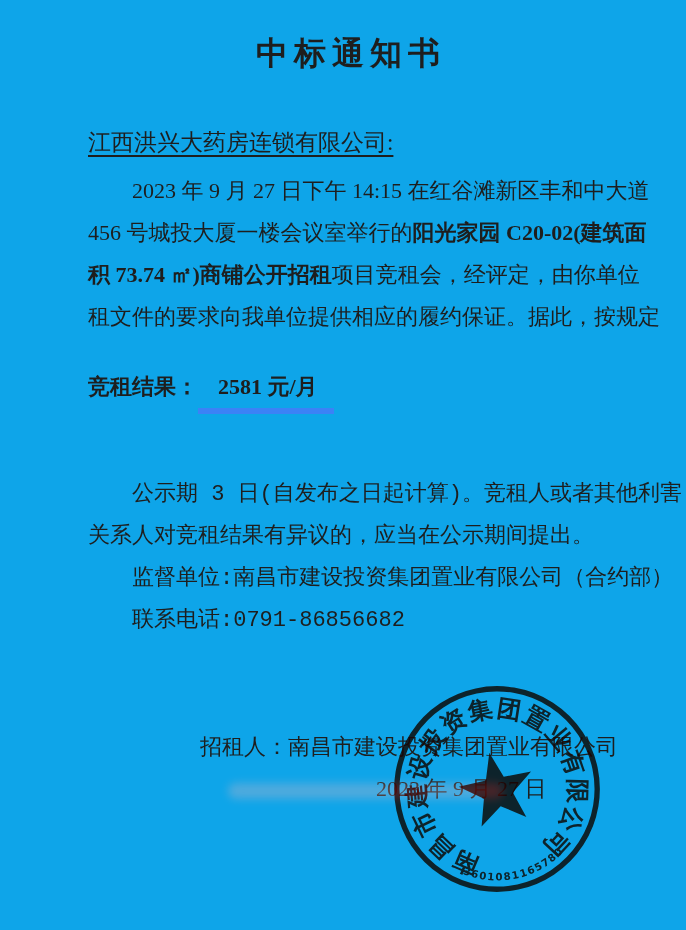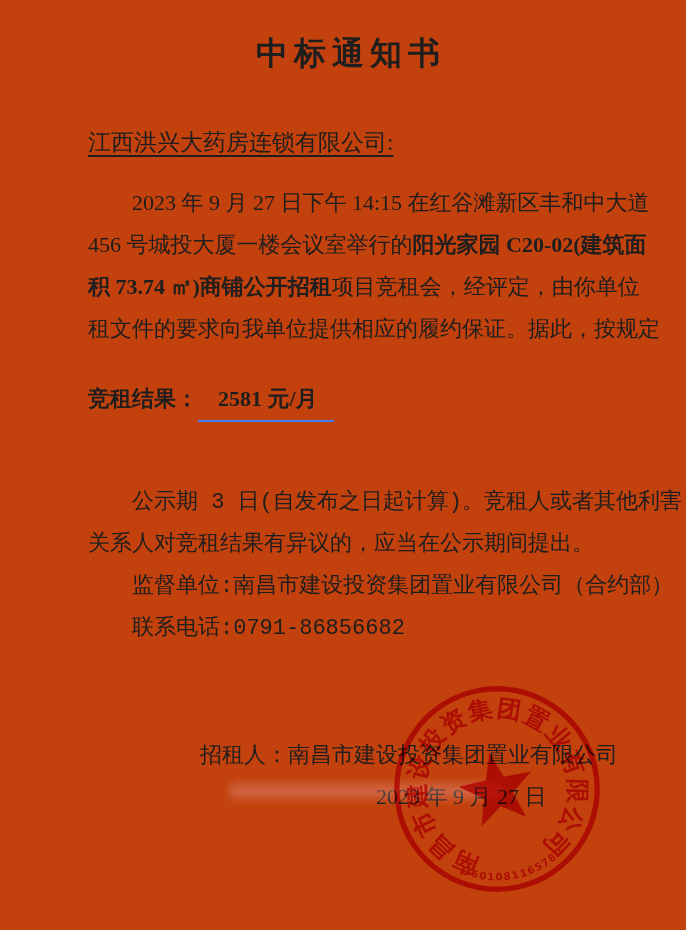--- a/index.html
+++ b/index.html
@@ -1,20 +1,20 @@
 <!DOCTYPE html>
 <html><head>
 <meta charset="utf-8">
 <style>
   html,body{margin:0;padding:0;background:#e8e8e8;}
   .page{
     position:relative;
     width:686px;height:930px;
     margin:0 auto;
-    background:#c2410c;
+    background:#0ea5e9;
     overflow:hidden;
     font-family:"Liberation Serif","DejaVu Serif",serif;
     color:#1e1e1e;
   }
   .content{
     position:absolute;
     left:88px;top:0;
     width:526px;
   }
   .doc-title{
@@ -27,21 +27,21 @@
   }
   .recipient{
     margin-top:50px;
     font-size:23px;
     font-weight:normal;
     line-height:34px;
     text-decoration:underline;
     text-decoration-thickness:2px;
     text-underline-offset:5px;
   }
-  .para{margin-top:22px;}
+  .para{margin-top:10px;}
   .line{
     font-size:22px;
     line-height:42px;
     text-align:justify;
     text-align-last:justify;
     white-space:nowrap;
   }
   .line.last{text-align-last:left;}
   .line.indent{padding-left:44px;}
   .em{
@@ -52,21 +52,21 @@
   .result-line{
     margin-top:28px;
     font-size:22px;
     line-height:42px;
   }
   .result-label{font-weight:bold;}
   .result-value{
     font-weight:bold;
     display:inline-block;
     padding:0 16px 0 20px;
-    border-bottom:2px solid #3b82f6;
+    border-bottom:6px solid #3b82f6;
   }
   .para2{margin-top:60px;font-family:Liberation Mono, monospace;}
   .footer-lessor{
     margin-top:84px;
     padding-left:112px;
     font-size:22px;
     line-height:42px;
     white-space:nowrap;
   }
   .footer-date{

